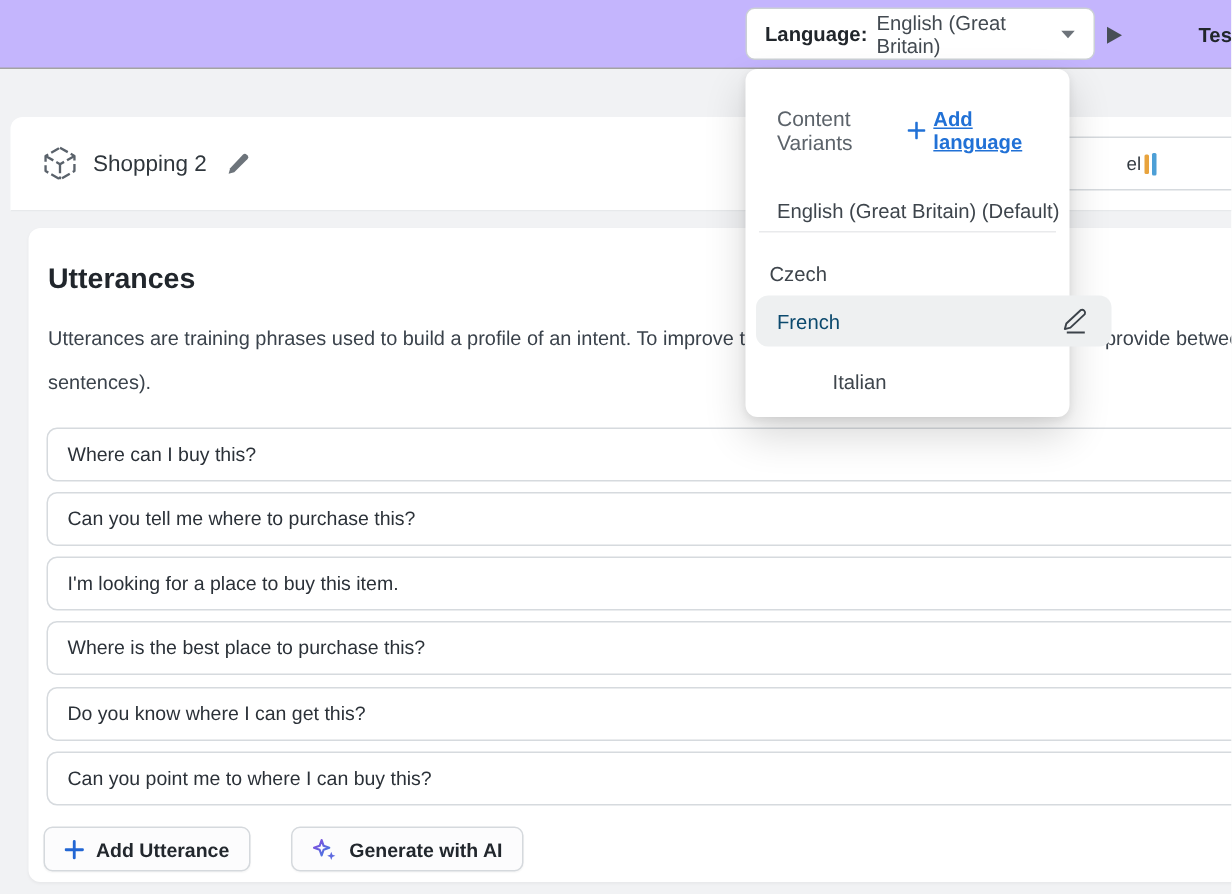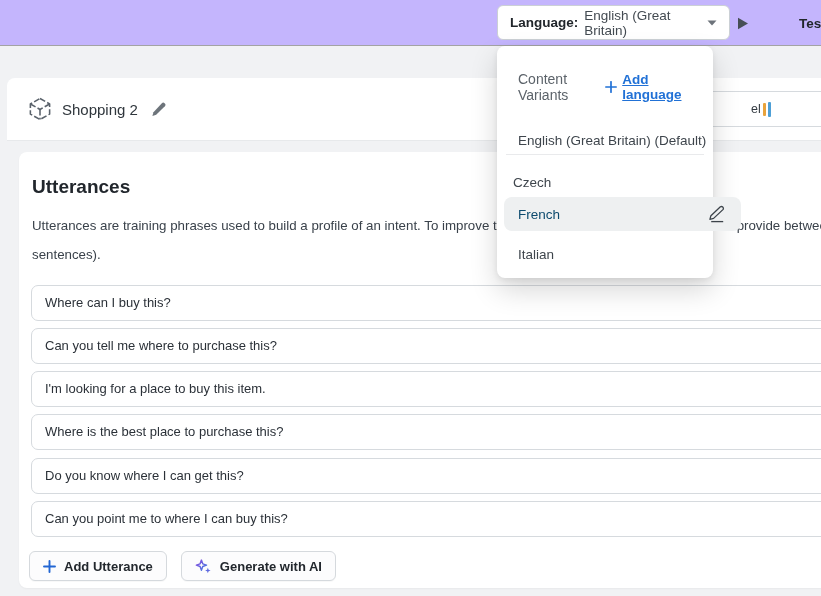--- a/index.html
+++ b/index.html
@@ -38,21 +38,21 @@
   .utter-card { position:absolute; left:19px; top:152px; width:831px; height:436px; background:#fff;
                 border-radius:8px; box-shadow:0 1px 2px rgba(0,0,0,0.04); z-index:1; }
   .utter-heading { position:absolute; left:13px; top:24px; font-size:19px; font-weight:700; color:#21262c; }
   .desc-line { position:absolute; left:13px; font-size:13.3px; color:#3a424b; white-space:nowrap; width:1160px; }
   .desc-1 { top:66px; }
   .desc-2 { top:95px; }
   .utter-row { position:absolute; left:12px; width:1150px; height:36px; background:#fff;
                border:1px solid #d6dade; border-radius:7px; line-height:34px; padding-left:13px;
                font-size:13px; color:#2b3138; cursor:text; }
   .u0{top:133px} .u1{top:176px} .u2{top:219px} .u3{top:262px} .u4{top:306px} .u5{top:349px}
-  .btn-row { position:absolute; left:10px; top:399px; display:flex; gap:14px; }
+  .btn-row { position:absolute; left:10px; top:399px; display:flex; gap:27px; }
   .pill-btn { height:30px; display:flex; align-items:center; gap:8px; padding:0 13px;
               background:#fcfcfd; border:1px solid #d5d9dd; border-radius:6px; cursor:pointer;
               box-shadow:0 1px 1px rgba(0,0,0,0.03); }
   .pill-btn .lbl { font-size:13px; font-weight:700; color:#22272d; white-space:nowrap; }
 
   
   .lang-panel { position:absolute; left:497px; top:46px; width:216px; height:232px; background:#fff;
                 border-radius:8px; z-index:40;
                 box-shadow:0 12px 28px rgba(0,0,0,0.16), 0 2px 6px rgba(0,0,0,0.08); }
   .panel-head { position:absolute; left:21px; right:18px; top:25px; display:flex;
@@ -61,21 +61,21 @@
   .add-lang { display:flex; align-items:center; gap:5px; cursor:pointer; }
   .add-lang .lbl { font-size:13.5px; color:#2171d6; text-decoration:underline;font-weight:bold; }
   .menu-row { position:absolute; left:0; right:0; height:34px; line-height:34px; padding-left:21px;
               font-size:13.5px; color:#3e454c; cursor:pointer; }
   .row-default { top:78px; }
   .panel-divider { position:absolute; left:9px; right:9px; top:108px; height:1px; background:#e9eaec; }
   .row-czech { top:120px;padding-left:16px; }
   .row-french { position:absolute; left:7px; width:237px; top:151px; height:34px; background:#eef0f1;
                 border-radius:8px; display:flex; align-items:center; justify-content:space-between;
                 padding:0 14px; font-size:13.5px; color:#0c4a6e; cursor:pointer; }
-  .row-italian { top:192px; }
+  .row-italian { top:192px;margin-left:37px; }
   .menu-edit { display:flex; cursor:pointer; }
 </style>
 </head>
 <body>
 
 <div id="screen">
 
   <div class="topbar">
     <div class="lang-btn">
       <span class="lbl">Language:</span>

